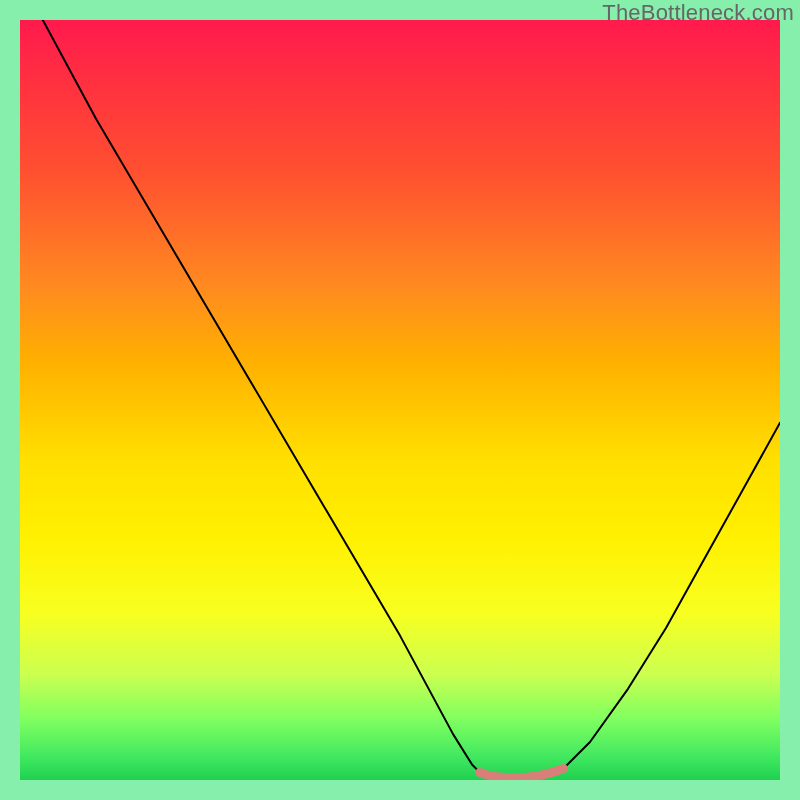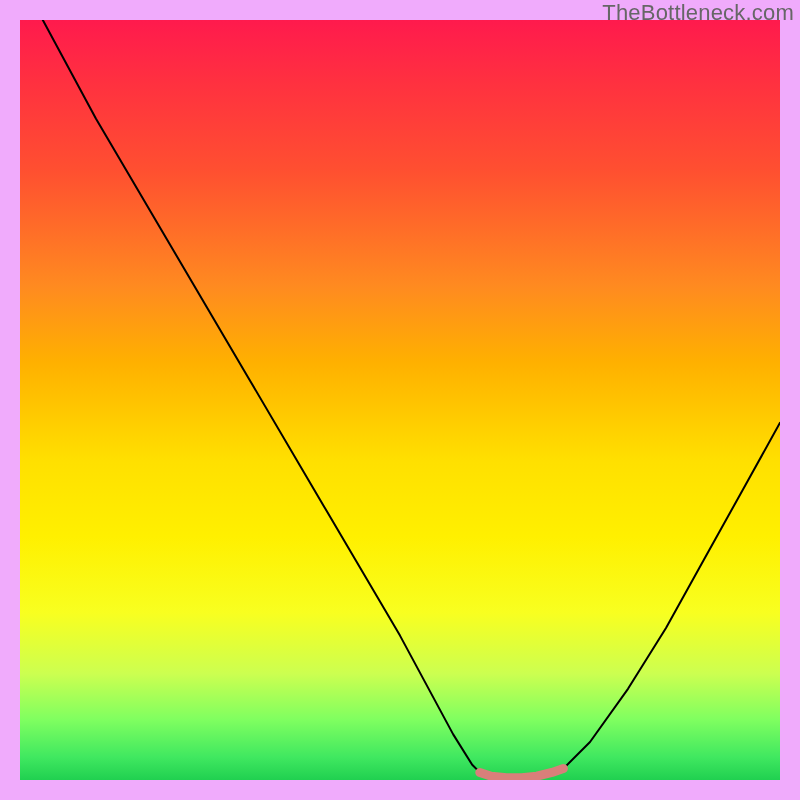--- a/index.html
+++ b/index.html
@@ -1,21 +1,21 @@
 <!DOCTYPE html>
 <html><head>
 <meta charset="utf-8">
 <style>
   * { margin: 0; padding: 0; box-sizing: border-box; }
   html, body { width: 800px; height: 800px; overflow: hidden; background: #000; }
   .stage {
     position: relative;
     width: 800px;
     height: 800px;
-    background: #f0abfc;
+    background: #86efac;
   }
   .plot-area {
     position: absolute;
     left: 20px;
     top: 20px;
     width: 760px;
     height: 760px;
     background: linear-gradient(to bottom,
       #ff1a4d 0%,
       #ff3040 8%,

